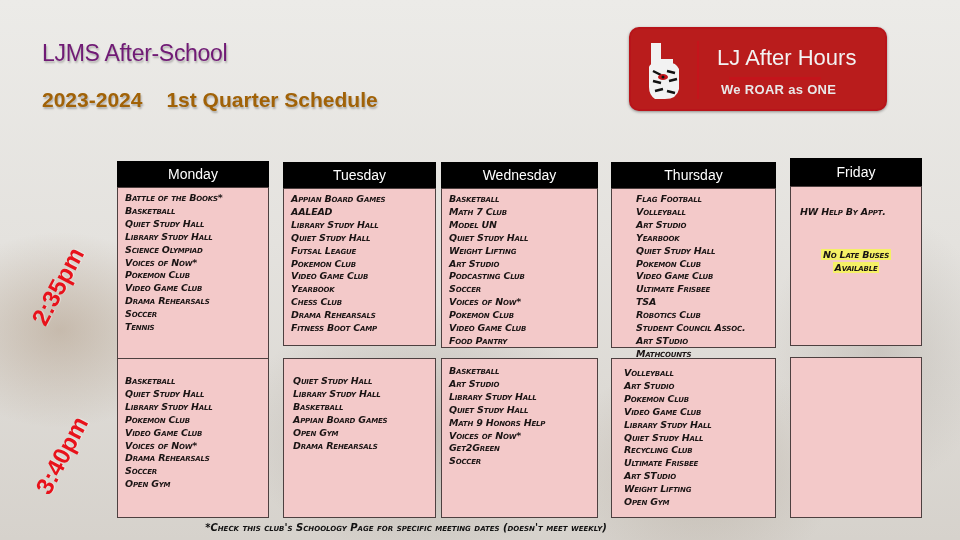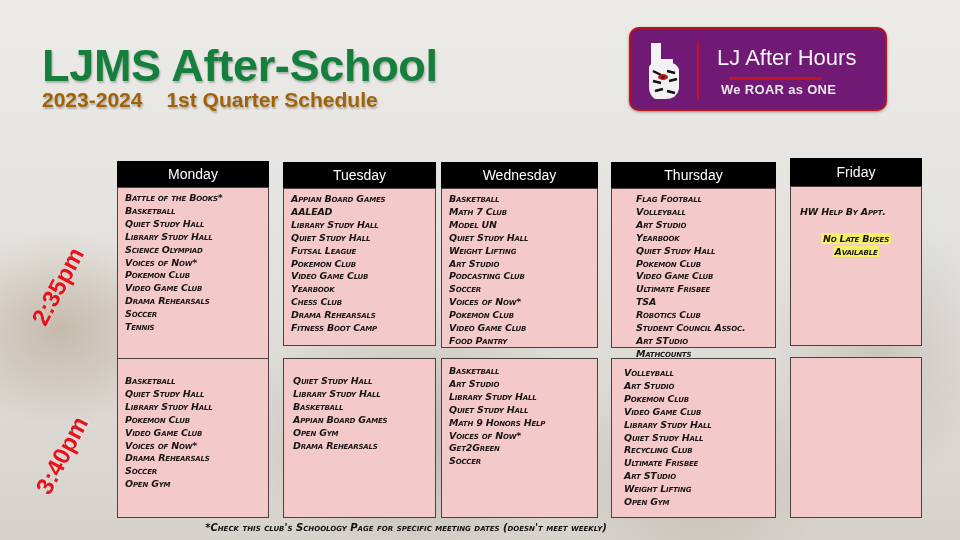--- a/index.html
+++ b/index.html
@@ -9,34 +9,34 @@
     font-family: "Liberation Sans", sans-serif;
     background:
       radial-gradient(ellipse 180px 140px at 60px 330px, rgba(150,120,90,0.35), rgba(150,120,90,0) 70%),
       radial-gradient(ellipse 260px 180px at 420px 430px, rgba(120,110,100,0.30), rgba(120,110,100,0) 70%),
       radial-gradient(ellipse 200px 160px at 700px 470px, rgba(140,120,100,0.25), rgba(140,120,100,0) 70%),
       radial-gradient(ellipse 160px 200px at 880px 350px, rgba(130,120,110,0.22), rgba(130,120,110,0) 70%),
       linear-gradient(180deg, #ecebe8 0%, #e4e2de 45%, #d6d2cc 100%);
   }
   .title {
     position: absolute; left: 42px; top: 40px;
-    color: #15803d; font-weight: bold; font-size: 45px; letter-spacing: -0.3px;
+    color: #701a75; font-weight: normal; font-size: 23px; letter-spacing: -0.3px;
     text-shadow: 1px 2px 2px rgba(0,0,0,0.25);
   }
   .subtitle {
     position: absolute; left: 42px; top: 88px;
     color: #a16207; font-weight: bold; font-size: 21px;
     text-shadow: 1px 2px 2px rgba(0,0,0,0.25);
     white-space: pre;
   }
   .subtitle span + span { margin-left: 24px; }
 
   .logo {
     position: absolute; left: 629px; top: 27px; width: 258px; height: 84px;
-    background: #701a75; border: 2px solid #b8141a; border-radius: 10px;
+    background: #b91c1c; border: 2px solid #b8141a; border-radius: 10px;
     box-shadow: 0 1px 3px rgba(0,0,0,0.4);
   }
   .logo-mark {
     position: absolute; left: 16px; top: 12px; width: 34px; height: 60px;
   }
   .logo-divider {
     position: absolute; left: 66px; top: 12px; width: 2px; height: 58px; background: #c4141b;
   }
   .logo-name {
     position: absolute; left: 86px; top: 16px; color: #f2f2f2; font-size: 22px;
@@ -66,21 +66,21 @@
     background: #f3c9c9; border: 1.5px solid #4d4040;
     padding: 4px 7px;
   }
   .item {
     font-family: "DejaVu Sans", sans-serif; font-style: italic; font-weight: bold;
     font-variant: small-caps; font-size: 9.5px; line-height: 12.9px; color: #1a1414;
     white-space: nowrap; letter-spacing: -0.2px;
   }
   .friday-box { text-align: center; padding-top: 18px; }
   .friday-box .item { line-height: 13px; }
-  .friday-box .left { text-align: left; padding-left: 2px; margin-bottom: 14px; }
+  .friday-box .left { text-align: left; padding-left: 2px; margin-bottom: 30px; }
   .hl { background: #f5f066; padding: 0 2px; }
   .friday-note { margin-bottom: 14px; }
 
   .footnote {
     position: absolute; left: 0; width: 812px; top: 522px; text-align: center;
     font-family: "DejaVu Sans", sans-serif; font-style: italic; font-weight: bold;
     font-variant: small-caps; font-size: 10px; color: #111;
   }
 </style>
 </head>

